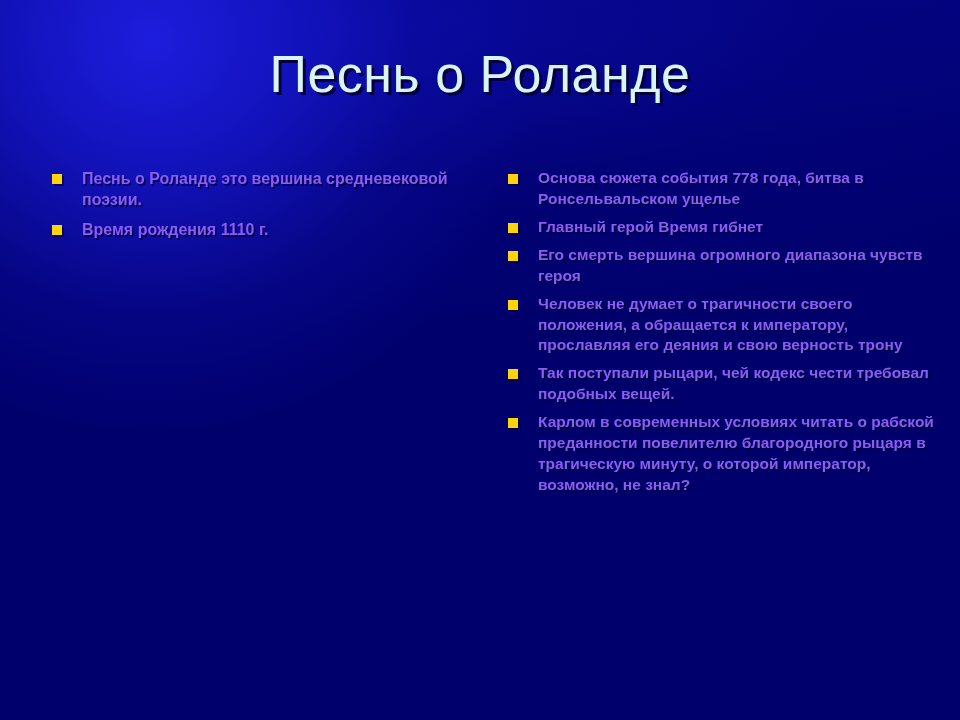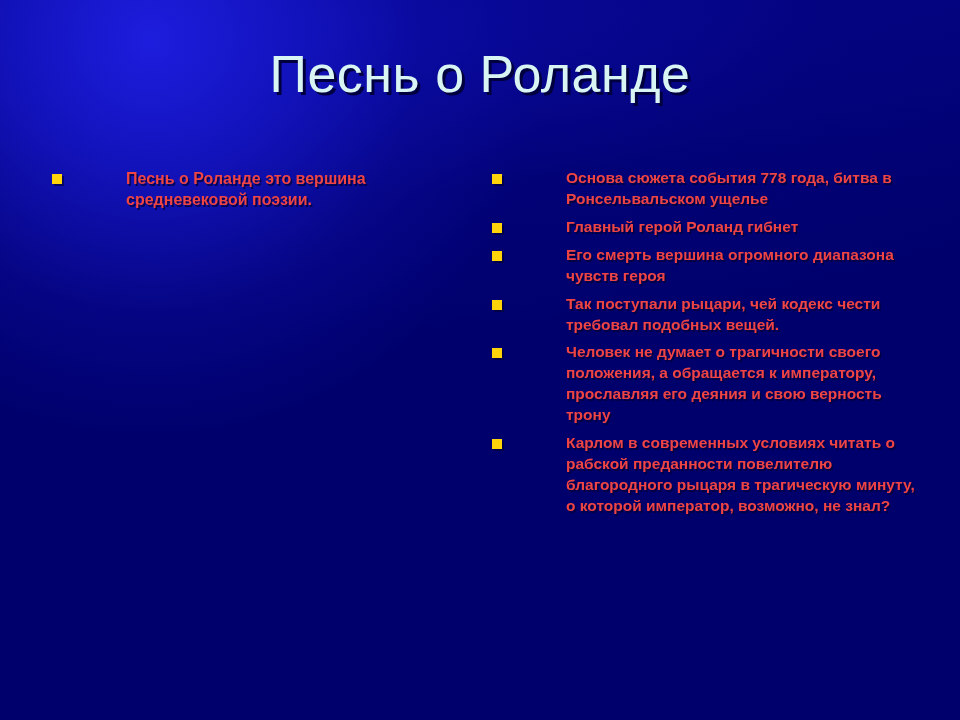--- a/index.html
+++ b/index.html
@@ -75,47 +75,46 @@
     top: 168px;
     width: 960px;
     height: 500px;
   }
 
   .column {
     position: absolute;
     top: 0;
   }
   #col-left  { left: 52px;  width: 400px; }
-  #col-right { left: 492px; width: 430px; }
+  #col-right { left: 508px; width: 430px; }
 
   .bullet-item {
     display: flex;
     align-items: flex-start;
     margin-bottom: 9px;
   }
   #col-right .bullet-item { margin-bottom: 7px; }
 
   .bullet-marker {
     flex: 0 0 auto;
     width: 10px;
     height: 10px;
     background: #ffd40a;
     box-shadow: 2px 2px 0 rgba(0,0,40,0.55);
     margin-top: 6px;
     margin-right: 20px;
   }
 
   .bullet-text {
     flex: 1 1 auto;
-    color: #ef4444;
+    color: #8b5cf6;
     font-size: 16px;
     font-weight: bold;
     line-height: 1.32;
     text-shadow: 1.5px 1.5px 0 rgba(0,0,50,0.75);
-    margin-left: 44px;
   }
   #col-right .bullet-text {
     font-size: 15.5px;
     line-height: 1.35;
   }
 </style>
 </head>
 <body>
 
 <div id="slide">
@@ -124,52 +123,56 @@
 
   <div id="columns" class="layer">
 
     <div id="col-left" class="column">
 
       <div class="bullet-item">
         <span class="bullet-marker"></span>
         <span class="bullet-text">Песнь о Роланде это вершина средневековой поэзии.</span>
       </div>
 
+      <div class="bullet-item">
+        <span class="bullet-marker"></span>
+        <span class="bullet-text">Время рождения 1110 г.</span>
+      </div>
 
 
 
 
     </div>
 
     <div id="col-right" class="column">
 
       <div class="bullet-item">
         <span class="bullet-marker"></span>
         <span class="bullet-text">Основа сюжета события 778 года, битва в Ронсельвальском ущелье</span>
       </div>
 
 
       <div class="bullet-item">
         <span class="bullet-marker"></span>
-        <span class="bullet-text">Главный герой Роланд гибнет</span>
+        <span class="bullet-text">Главный герой Время гибнет</span>
       </div>
 
       <div class="bullet-item">
         <span class="bullet-marker"></span>
         <span class="bullet-text">Его смерть вершина огромного диапазона чувств героя</span>
       </div>
 
       <div class="bullet-item">
         <span class="bullet-marker"></span>
-        <span class="bullet-text">Так поступали рыцари, чей кодекс чести требовал подобных вещей.</span>
+        <span class="bullet-text">Человек не думает о трагичности своего положения, а обращается к императору, прославляя его деяния и свою верность трону</span>
       </div>
 
       <div class="bullet-item">
         <span class="bullet-marker"></span>
-        <span class="bullet-text">Человек не думает о трагичности своего положения, а обращается к императору, прославляя его деяния и свою верность трону</span>
+        <span class="bullet-text">Так поступали рыцари, чей кодекс чести требовал подобных вещей.</span>
       </div>
 
       <div class="bullet-item">
         <span class="bullet-marker"></span>
         <span class="bullet-text">Карлом в современных условиях читать о рабской преданности повелителю благородного рыцаря в трагическую минуту, о которой император, возможно, не знал?</span>
       </div>
 
     </div>
 
   </div>

